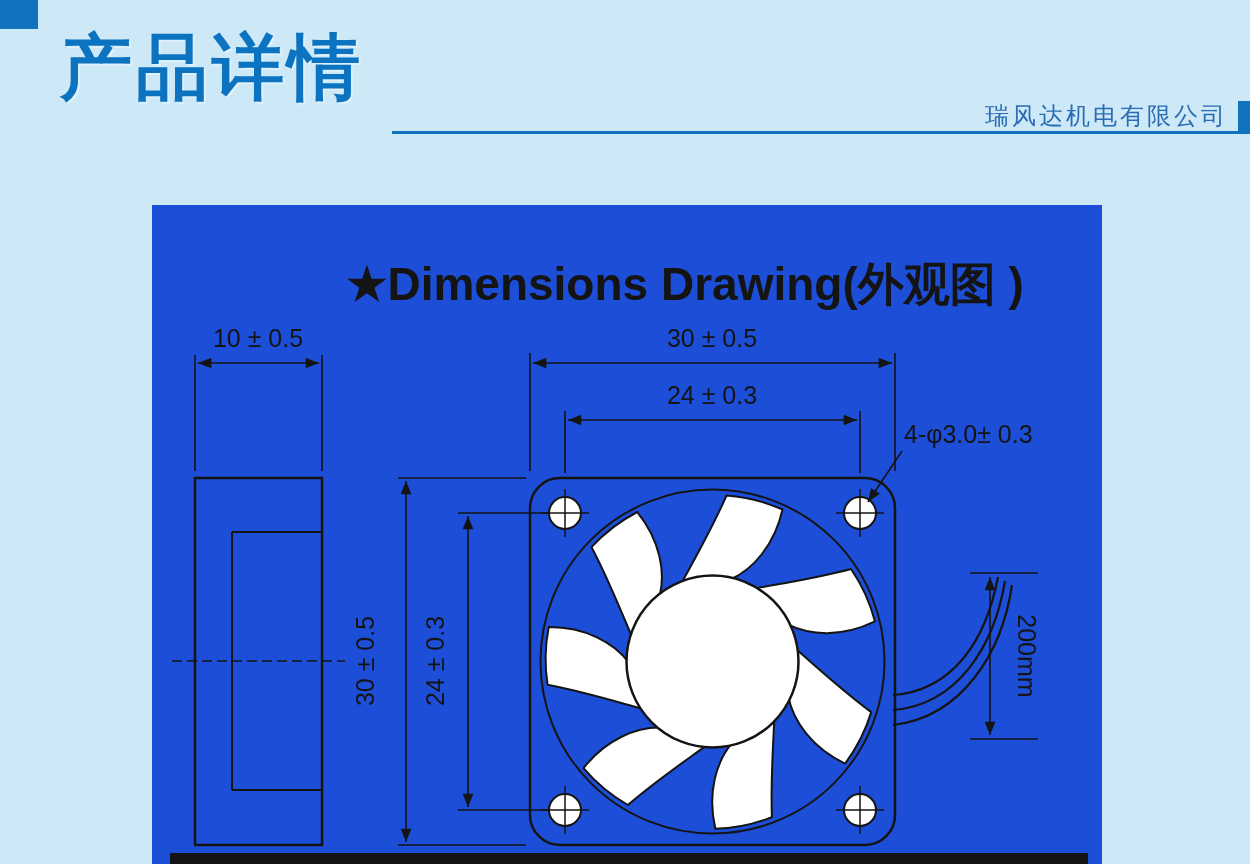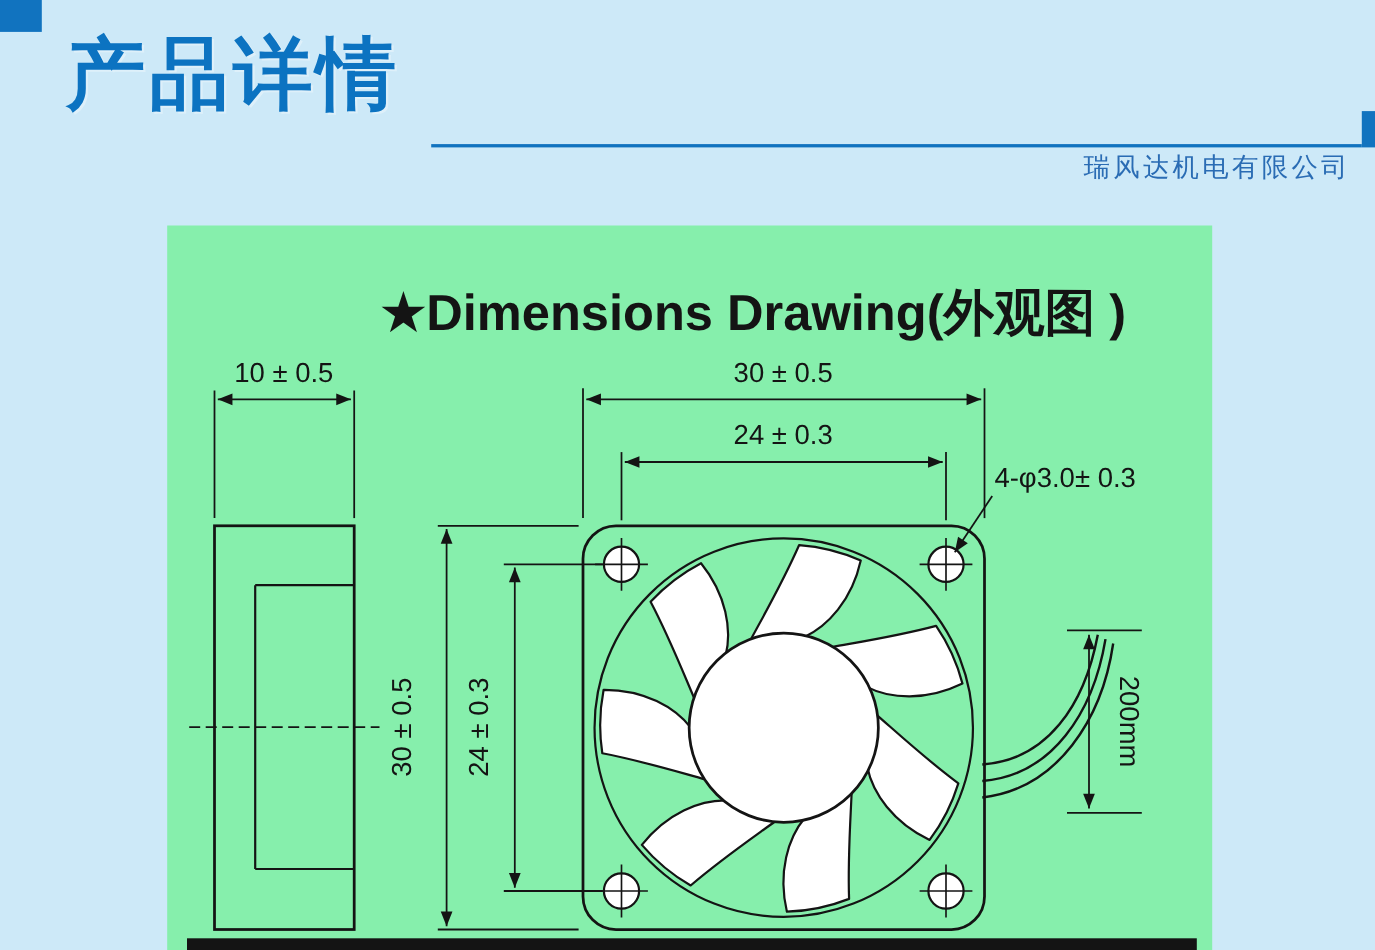--- a/index.html
+++ b/index.html
@@ -15,30 +15,30 @@
   }
   .page-title {
     position:absolute; left:60px; top:20px;
     font-size:72px; font-weight:bold; color:#0c73c1;
     letter-spacing:4px; white-space:nowrap;
     text-shadow:2px 2px 0 rgba(255,255,255,0.35);
   }
   .company {
     position:absolute; right:22px; top:100px;
     font-size:24px; color:#2a6cb4; letter-spacing:3px;
-    font-family:"DejaVu Serif", serif; white-space:nowrap;margin-top:36px;
+    font-family:"DejaVu Serif", serif; white-space:nowrap;
   }
   .rule {
     position:absolute; left:392px; top:131px; width:846px; height:3px; background:#1173bf;
   }
   .rule-end {
     position:absolute; right:0; top:101px; width:12px; height:33px; background:#1173bf;
   }
   .panel {
-    position:absolute; left:152px; top:205px; width:950px; height:659px; background:#86efac;
+    position:absolute; left:152px; top:205px; width:950px; height:659px; background:#1d4ed8;
   }
   svg text { font-family:"Liberation Sans", sans-serif; fill:#141414; }
 </style>
 </head>
 <body>
 
 <div class="corner-block"></div>
 <div class="page-title">产品详情</div>
 <div class="company">瑞风达机电有限公司</div>
 <div class="rule"></div>

